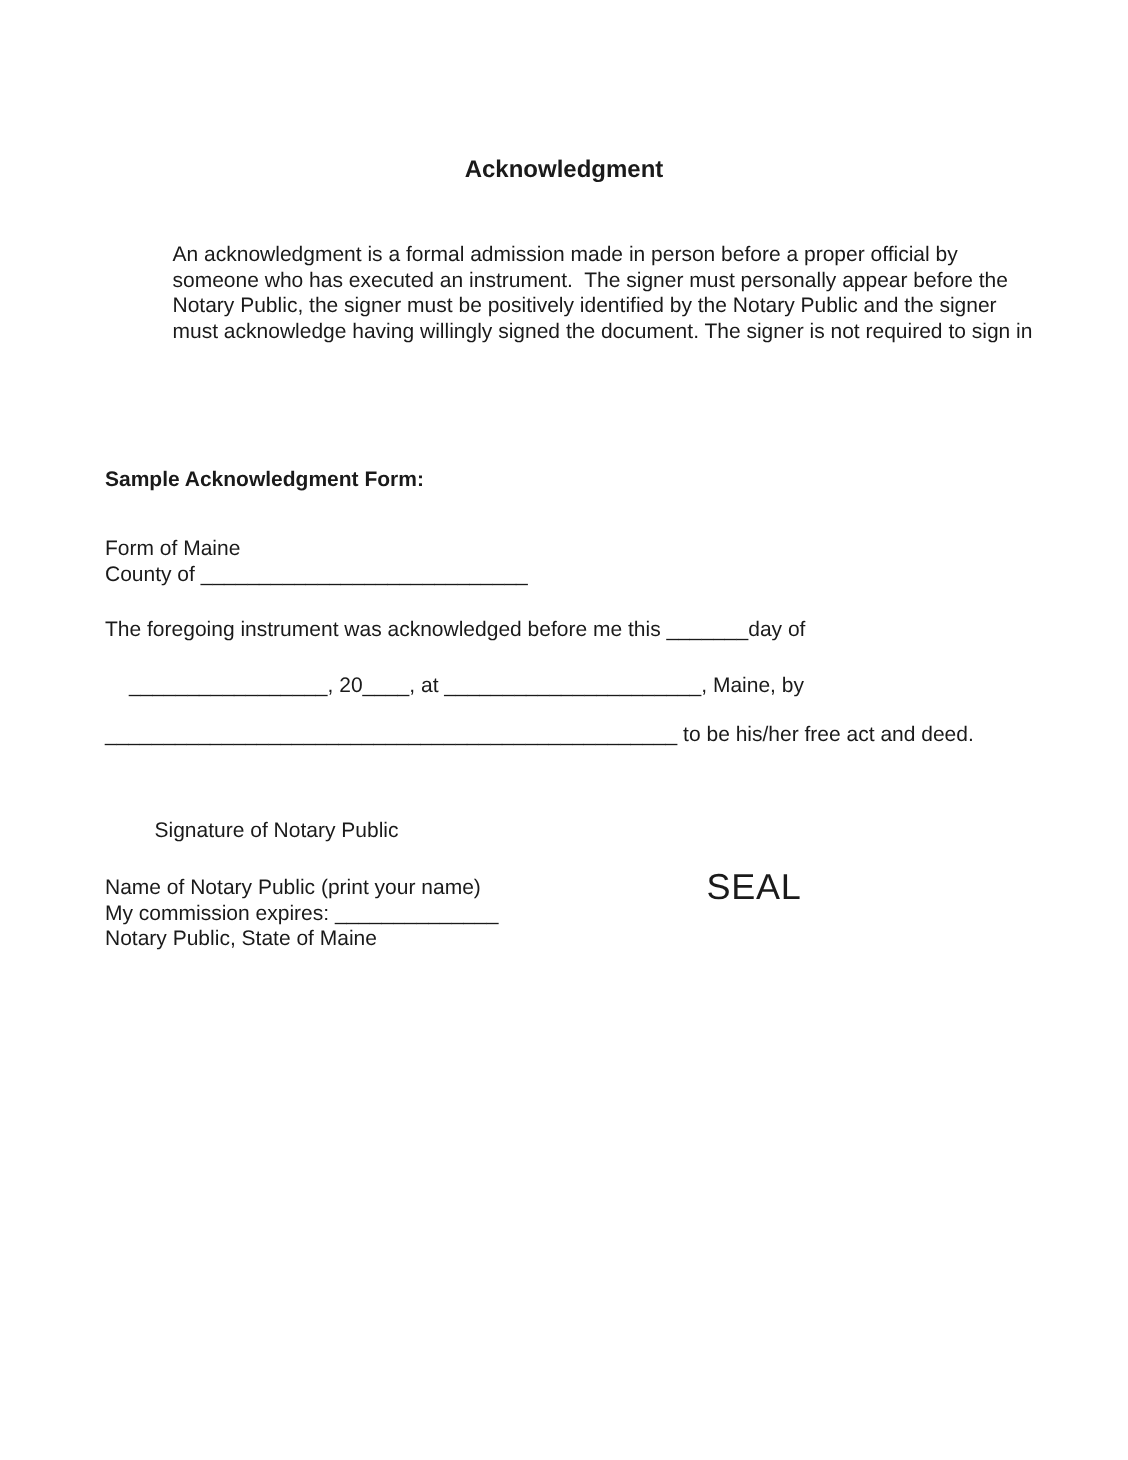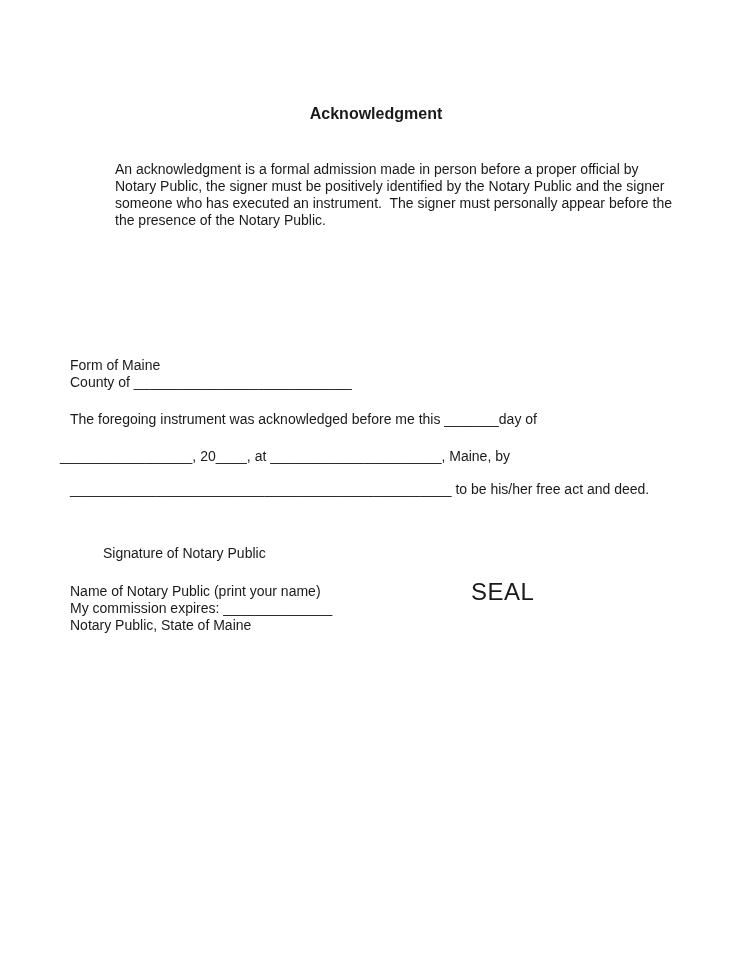--- a/index.html
+++ b/index.html
@@ -43,21 +43,21 @@
   }
   .state-block {
     left: 70px;
     top: 357px;
   }
   .foregoing-line {
     left: 70px;
     top: 411px;
   }
   .date-line {
-    left: 60px;
+    left: 86px;
     top: 448px;
   }
   .deed-line {
     left: 70px;
     top: 481px;
   }
   .sig-rule {
     left: 70px;
     top: 527px;
   }
@@ -79,25 +79,26 @@
 </style>
 </head>
 <body>
 
 <div class="page">
 
   <h1 class="abs doc-title">Acknowledgment</h1>
 
   <div class="abs intro">
     <div class="pre">An acknowledgment is a formal admission made in person before a proper official by</div>
+    <div class="pre">someone who has executed an instrument.  The signer must personally appear before the</div>
     <div class="pre">Notary Public, the signer must be positively identified by the Notary Public and the signer</div>
-    <div class="pre">someone who has executed an instrument.  The signer must personally appear before the</div>
-    <div class="pre">the presence of the Notary Public.</div>
+    <div class="pre">must acknowledge having willingly signed the document. The signer is not required to sign in</div>
   </div>
 
+  <div class="abs sample-heading bold">Sample Acknowledgment Form:</div>
 
   <div class="abs state-block">
     <div>Form of Maine</div>
     <div>County of ____________________________</div>
   </div>
 
   <div class="abs foregoing-line">The foregoing instrument was acknowledged before me this _______day of</div>
 
   <div class="abs date-line">_________________, 20____, at ______________________, Maine, by</div>
 

